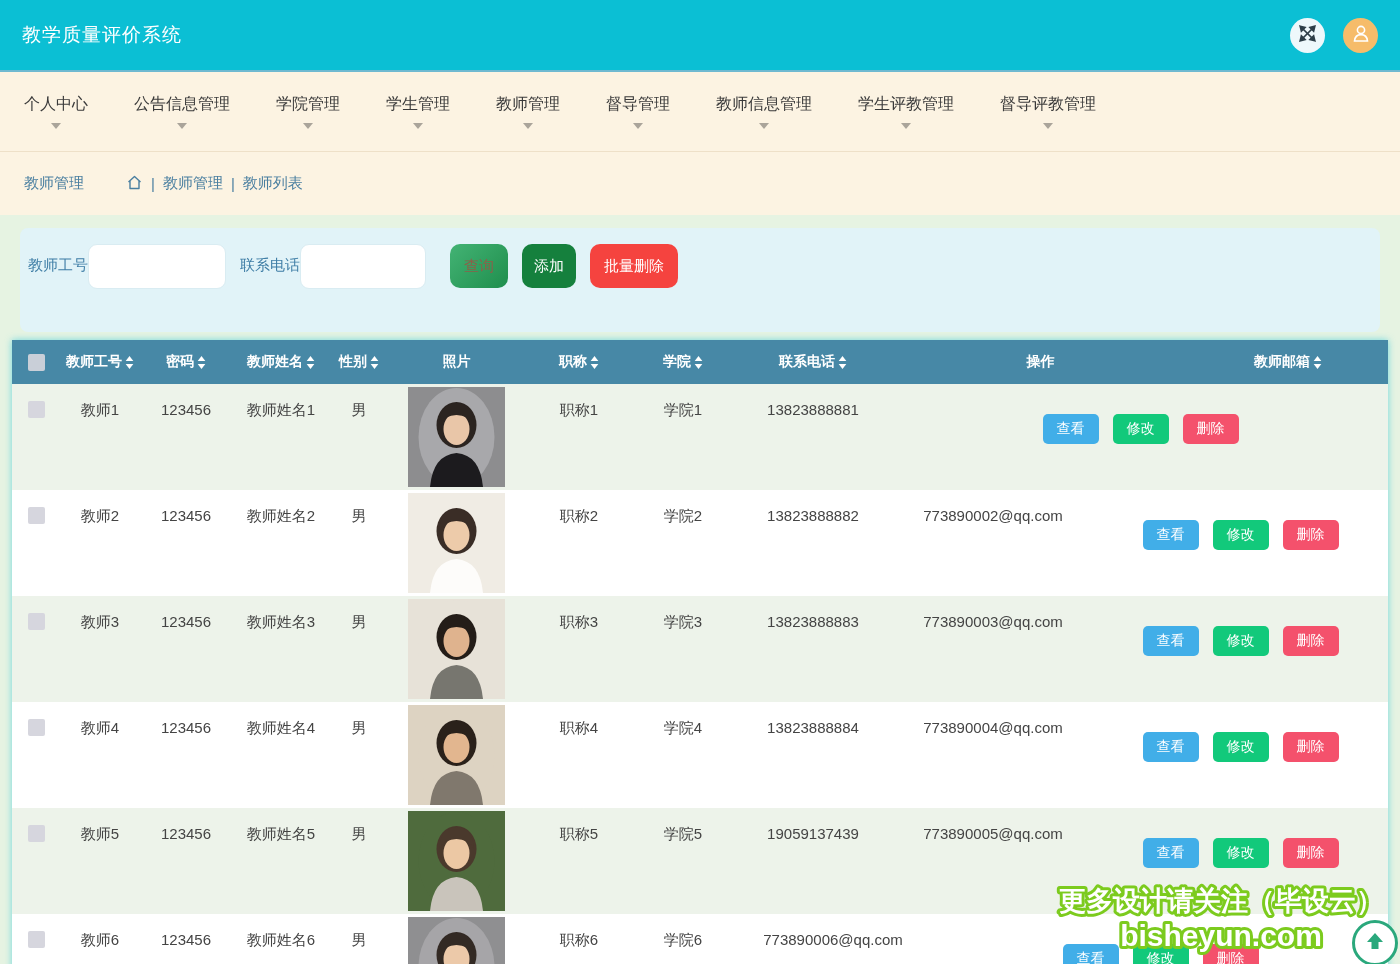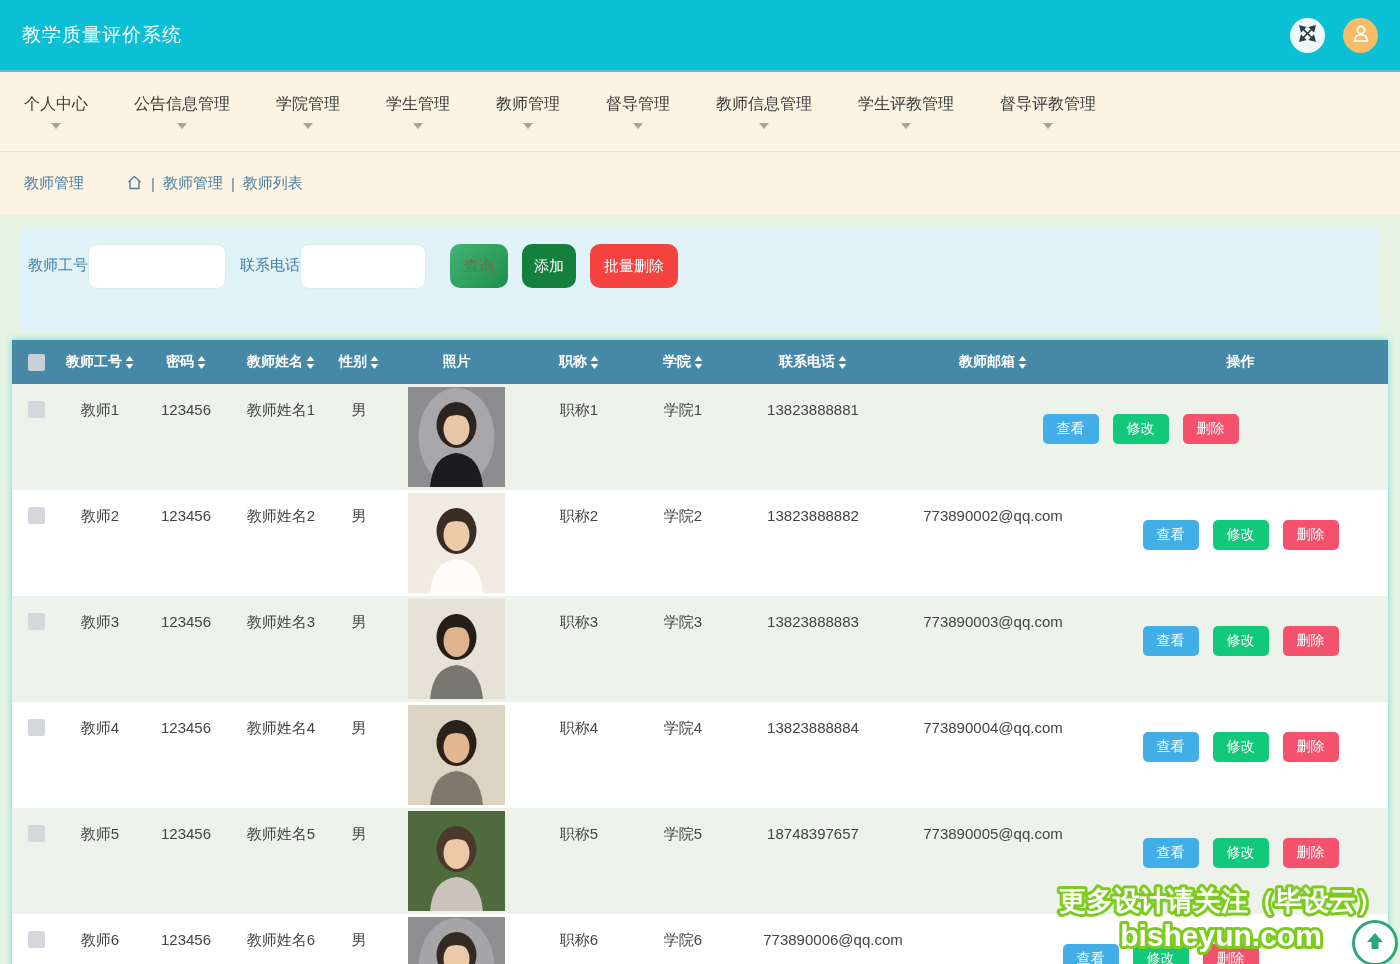--- a/index.html
+++ b/index.html
@@ -225,29 +225,29 @@
           <path d="M4.5 13 L0.7 8 H8.3 Z" fill="#fff"></path>
         </svg>
     </div>
     <div class="cell c8">
       <span>联系电话</span>
       <svg width="9" height="13" viewBox="0 0 9 13">
           <path d="M4.5 0 L8.3 5 H0.7 Z" fill="#fff"></path>
           <path d="M4.5 13 L0.7 8 H8.3 Z" fill="#fff"></path>
         </svg>
     </div>
+    <div class="cell c10">
+      <span>操作</span>
+    </div>
     <div class="cell c9">
       <span>教师邮箱</span>
       <svg width="9" height="13" viewBox="0 0 9 13">
           <path d="M4.5 0 L8.3 5 H0.7 Z" fill="#fff"></path>
           <path d="M4.5 13 L0.7 8 H8.3 Z" fill="#fff"></path>
         </svg>
-    </div>
-    <div class="cell c10">
-      <span>操作</span>
     </div>
   </div>
 
   <div class="t-row odd">
     <div class="cell c0">
         <div class="checkbox"></div>
       </div>
     <div class="cell c1">教师1</div>
     <div class="cell c2">123456</div>
     <div class="cell c3">教师姓名1</div>
@@ -372,21 +372,21 @@
         <rect width="97" height="100" fill="#4f6b3d"></rect>
         <ellipse cx="48.5" cy="50" rx="38" ry="49" fill="#4f6b3d"></ellipse>
         <ellipse cx="48.5" cy="38" rx="20" ry="23" fill="#4a392c"></ellipse>
         <ellipse cx="48.5" cy="42" rx="13" ry="16" fill="#ecc8a4"></ellipse>
         <path d="M31 38 Q33 16 48.5 16 Q64 16 66 38 Q60 28 48.5 28 Q37 28 31 38 Z" fill="#4a392c"></path>
         <path d="M22 100 Q25 68 48.5 66 Q72 68 75 100 Z" fill="#c9c4bb"></path>
       </svg>
     </div>
     <div class="cell c6">职称5</div>
     <div class="cell c7">学院5</div>
-    <div class="cell c8">18748397657</div>
+    <div class="cell c8">19059137439</div>
     <div class="cell c9">773890005@qq.com</div>
     <div class="cell c10 action-cell">
       <button class="row-btn btn-view">查看</button>
       <button class="row-btn btn-edit">修改</button>
       <button class="row-btn btn-del">删除</button>
     </div>
   </div>
 
   <div class="t-row even">
     <div class="cell c0">

